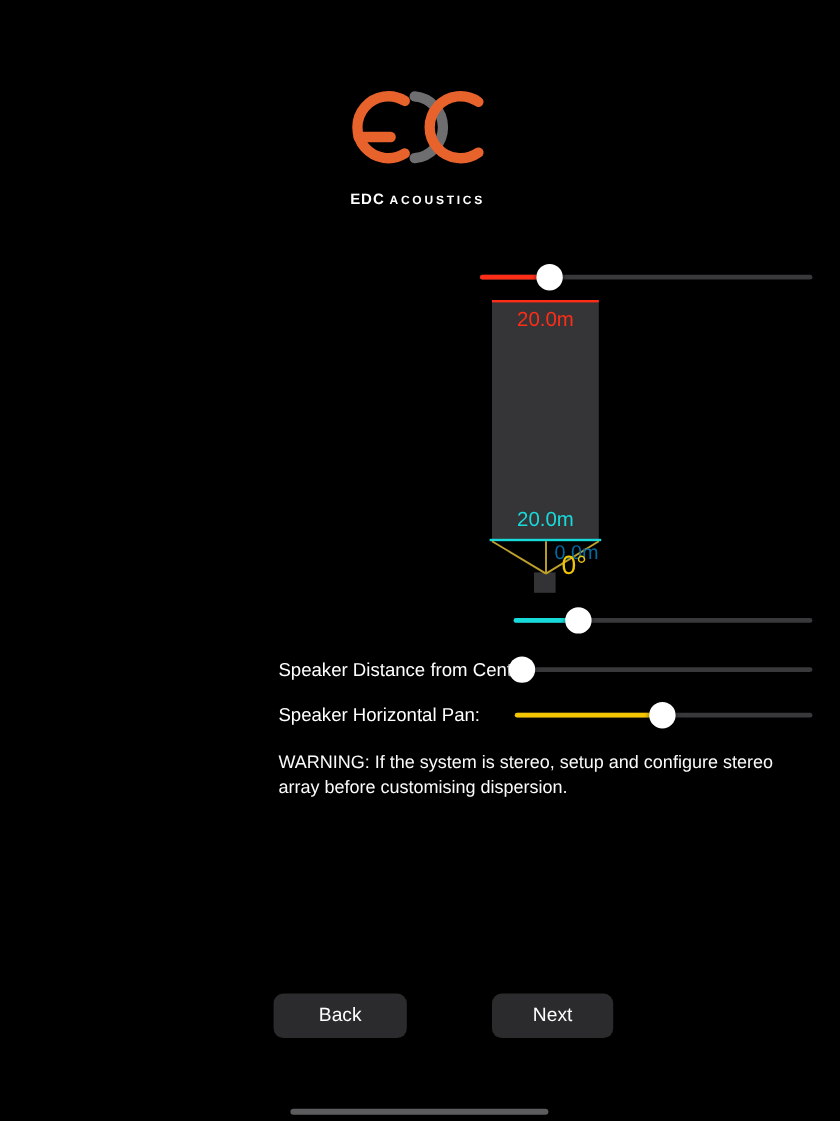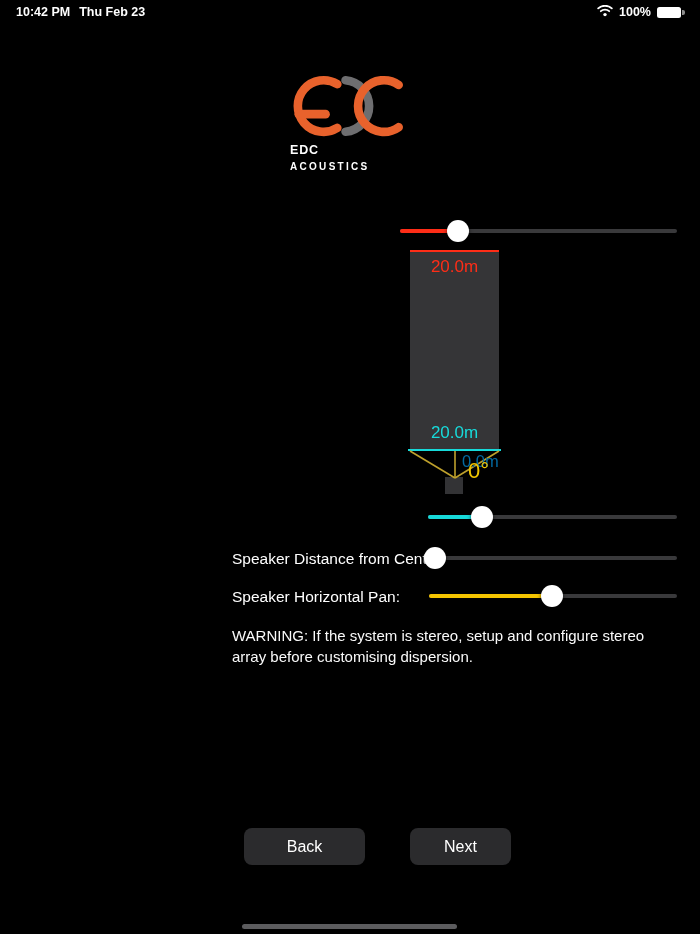--- a/index.html
+++ b/index.html
@@ -12,22 +12,22 @@
     font-size:12.5px;font-weight:600;}
   .status-left{display:flex;gap:9px;align-items:center;}
   .status-right{display:flex;gap:6px;align-items:center;}
   .battery{position:relative;width:24px;height:11px;background:#fff;border-radius:2.5px;margin-right:3px;}
   .battery::after{content:"";position:absolute;right:-3.5px;top:3px;width:2.5px;height:5px;
     background:rgba(255,255,255,.55);border-radius:0 2px 2px 0;}
 
   
   .logo{position:absolute;left:290px;top:74px;width:116px;}
   .logo-mark{display:block;margin:0 auto;}
-  .logo-text{margin-top:4px;width:116px;display:flex;justify-content:center;align-items:baseline;
-    gap:4px;color:#fff;flex-direction:column;}
+  .logo-text{margin-top:20px;width:116px;display:flex;justify-content:center;align-items:baseline;
+    gap:4px;color:#fff;}
   .logo-text .bold{font-size:12.5px;font-weight:700;letter-spacing:0.8px;}
   .logo-text .light{font-size:10px;font-weight:600;letter-spacing:2.3px;}
 
   
   .row-label{position:absolute;left:232px;color:#ffffff;font-size:15.5px;white-space:nowrap;}
   #label-0{top:223px;} #label-1{top:509px;} #label-2{top:550px;} #label-3{top:588px;}
 
   .slider{position:absolute;height:22px;}
   #slider-0{left:400px;top:220px;width:277px;}
   #slider-1{left:428px;top:506px;width:249px;}
@@ -52,49 +52,32 @@
   .viz-pan-label{position:absolute;left:468px;top:458px;color:#efc400;font-size:22px;}
 
   
   .warning{position:absolute;left:232px;top:626px;width:424px;color:#fafafa;font-size:15px;
     line-height:1.38;}
 
   
   .nav-button{position:absolute;top:828px;height:37px;background:#2b2b2d;border:none;border-radius:8px;
     color:#fff;font-size:16px;font-family:"Liberation Sans",sans-serif;display:flex;
     align-items:center;justify-content:center;cursor:pointer;}
-  #back-button{left:244px;width:121px;}
+  #back-button{left:228px;width:111px;}
   #next-button{left:362px;width:101px;margin-left:48px;}
 
   
   .home-indicator{position:absolute;left:242px;top:924px;width:215px;height:5px;border-radius:2.5px;
     background:#5c5c5e;}
 </style>
 </head>
 <body>
 
 <div id="canvas">
 
-  <div class="status-bar">
-    <div class="status-left">
-      <span>10:42 PM</span>
-      <span>Thu Feb 23</span>
-    </div>
-    <div class="status-right">
-      <span>
-        <svg width="16" height="12" viewBox="0 0 16 12">
-          <path d="M1.2 3.4 a10 10 0 0 1 13.6 0" fill="none" stroke="#fff" stroke-width="1.8" stroke-linecap="round"></path>
-          <path d="M3.8 6.2 a6.2 6.2 0 0 1 8.4 0" fill="none" stroke="#fff" stroke-width="1.8" stroke-linecap="round"></path>
-          <circle cx="8" cy="9.6" r="1.7" fill="#fff"></circle>
-        </svg>
-      </span>
-      <span>100%</span>
-      <span class="battery"></span>
-    </div>
-  </div>
 
   <div class="logo">
     <svg class="logo-mark" width="115" height="65" viewBox="0 0 120 68">
 
       <path d="M48.3 10.6 A27 27 0 1 0 48.3 56.4" fill="none" stroke="#e8622c" stroke-width="9" stroke-linecap="round"></path>
       <path d="M8 42 L36 42" fill="none" stroke="#e8622c" stroke-width="9" stroke-linecap="round"></path>
 
       <path d="M56.9 6.6 A27 27 0 0 1 56.9 60.4" fill="none" stroke="#6e6e70" stroke-width="9" stroke-linecap="round"></path>
 
       <path d="M112.5 11.4 A27 27 0 1 0 112.5 55.6" fill="none" stroke="#e8622c" stroke-width="9" stroke-linecap="round"></path>

